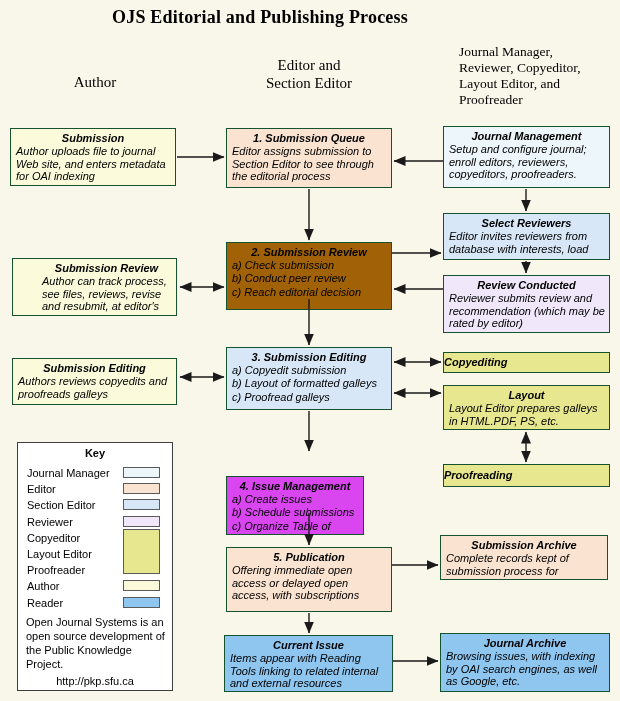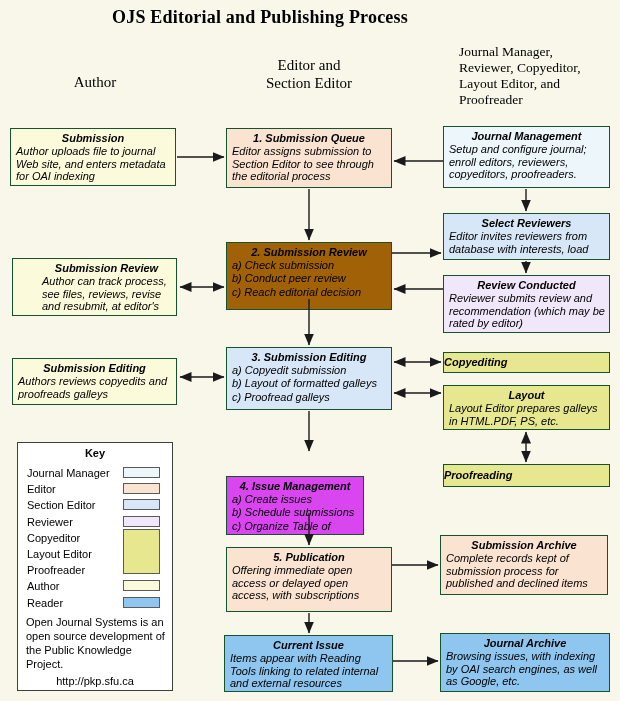--- a/index.html
+++ b/index.html
@@ -105,21 +105,21 @@
     <div class="box-title">4. Issue Management</div>
     <div class="box-item">a) Create issues</div>
     <div class="box-item">b) Schedule submissions</div>
     <div class="box-item">c) Organize Table of Contents</div>
   </div>
 
   <div class="box" style="left: 226px; top: 547px; width: 166px; height: 65px; background-color: rgb(250, 227, 208);">
     <div class="box-title">5. Publication</div>
     <div class="box-body">Offering immediate open access or delayed open access, with subscriptions</div>
   </div>
-  <div class="box" style="left: 440px; top: 535px; width: 168px; height: 60px; background-color: rgb(250, 227, 208);">
+  <div class="box" style="left: 440px; top: 535px; width: 168px; height: 45px; background-color: rgb(250, 227, 208);">
     <div class="box-title">Submission Archive</div>
     <div class="box-body">Complete records kept of submission process for published and declined items</div>
   </div>
 
   <div class="box" style="left: 224px; top: 635px; width: 169px; height: 57px; background-color: rgb(143, 198, 240);">
     <div class="box-title">Current Issue</div>
     <div class="box-body">Items appear with Reading Tools linking to related internal and external resources</div>
   </div>
   <div class="box" style="left: 440px; top: 633px; width: 170px; height: 59px; background-color: rgb(143, 198, 240);">
     <div class="box-title">Journal Archive</div>

